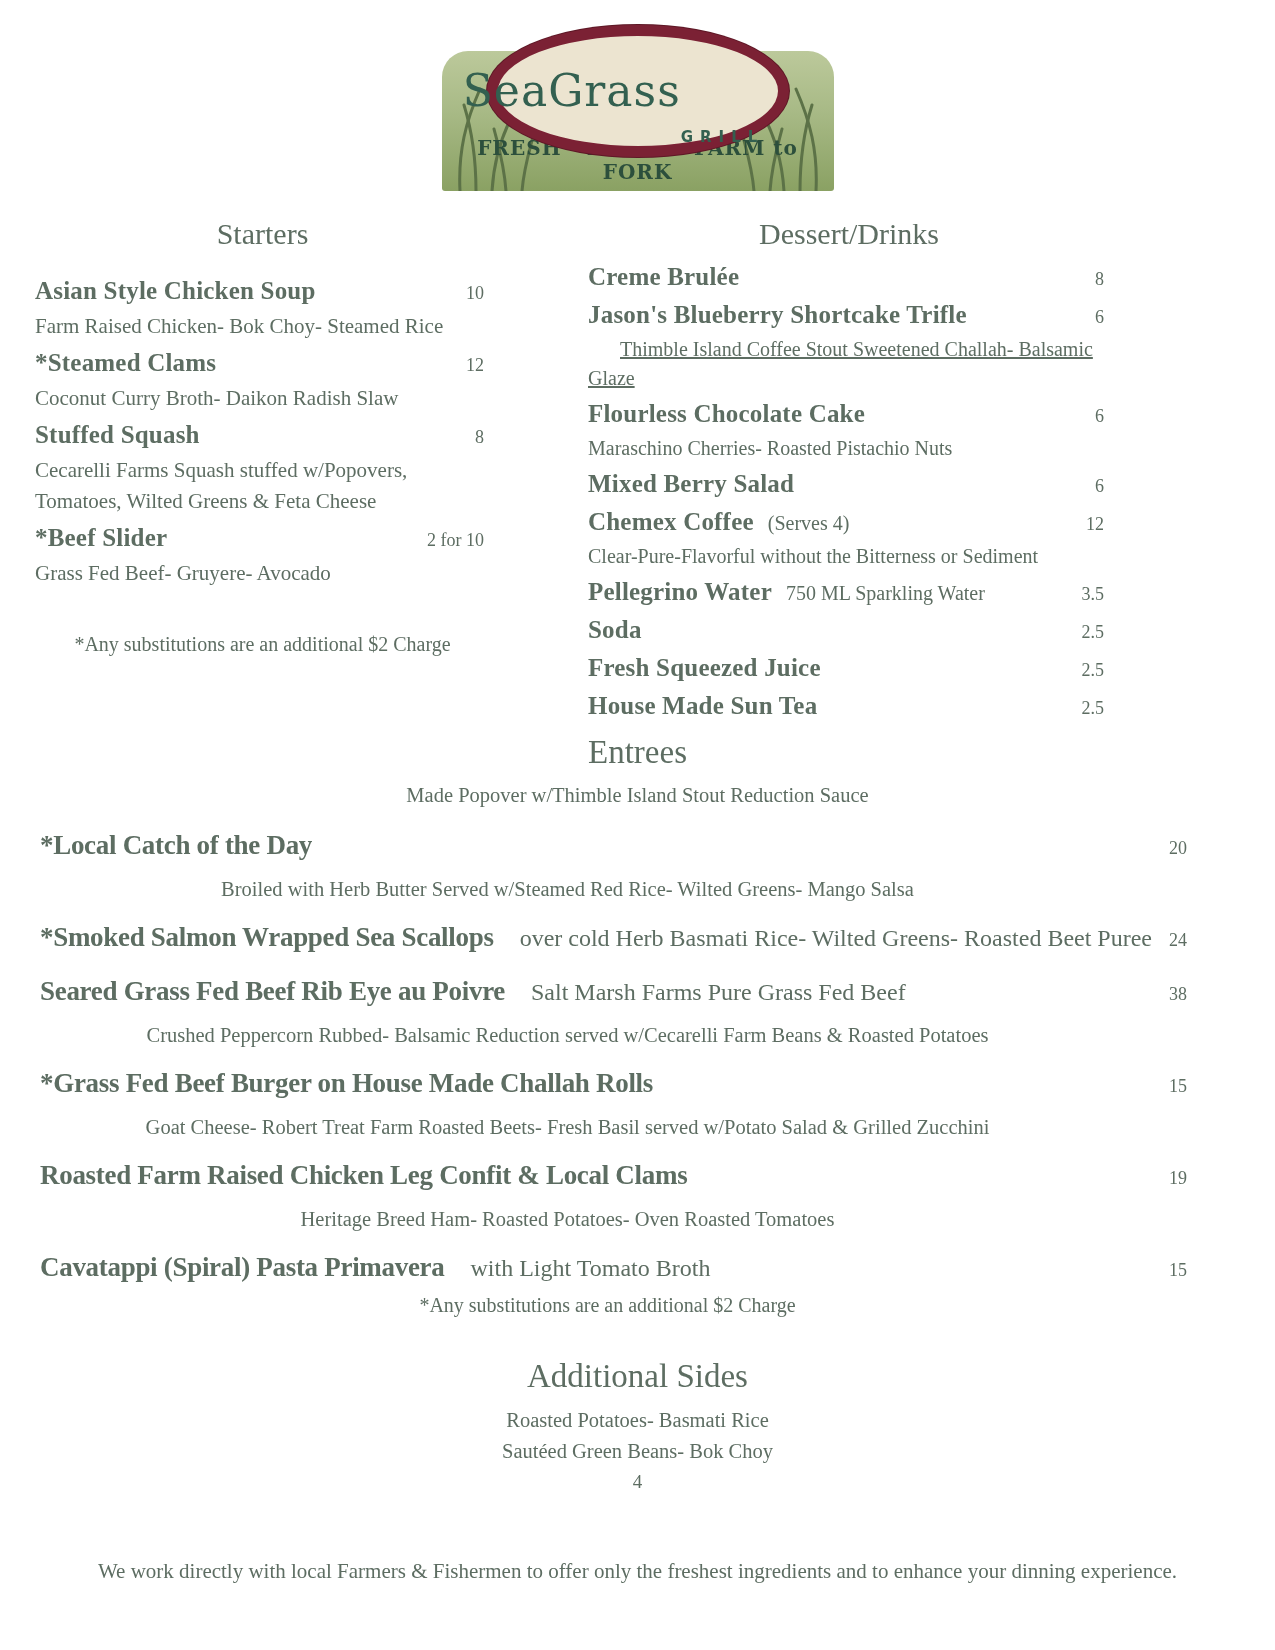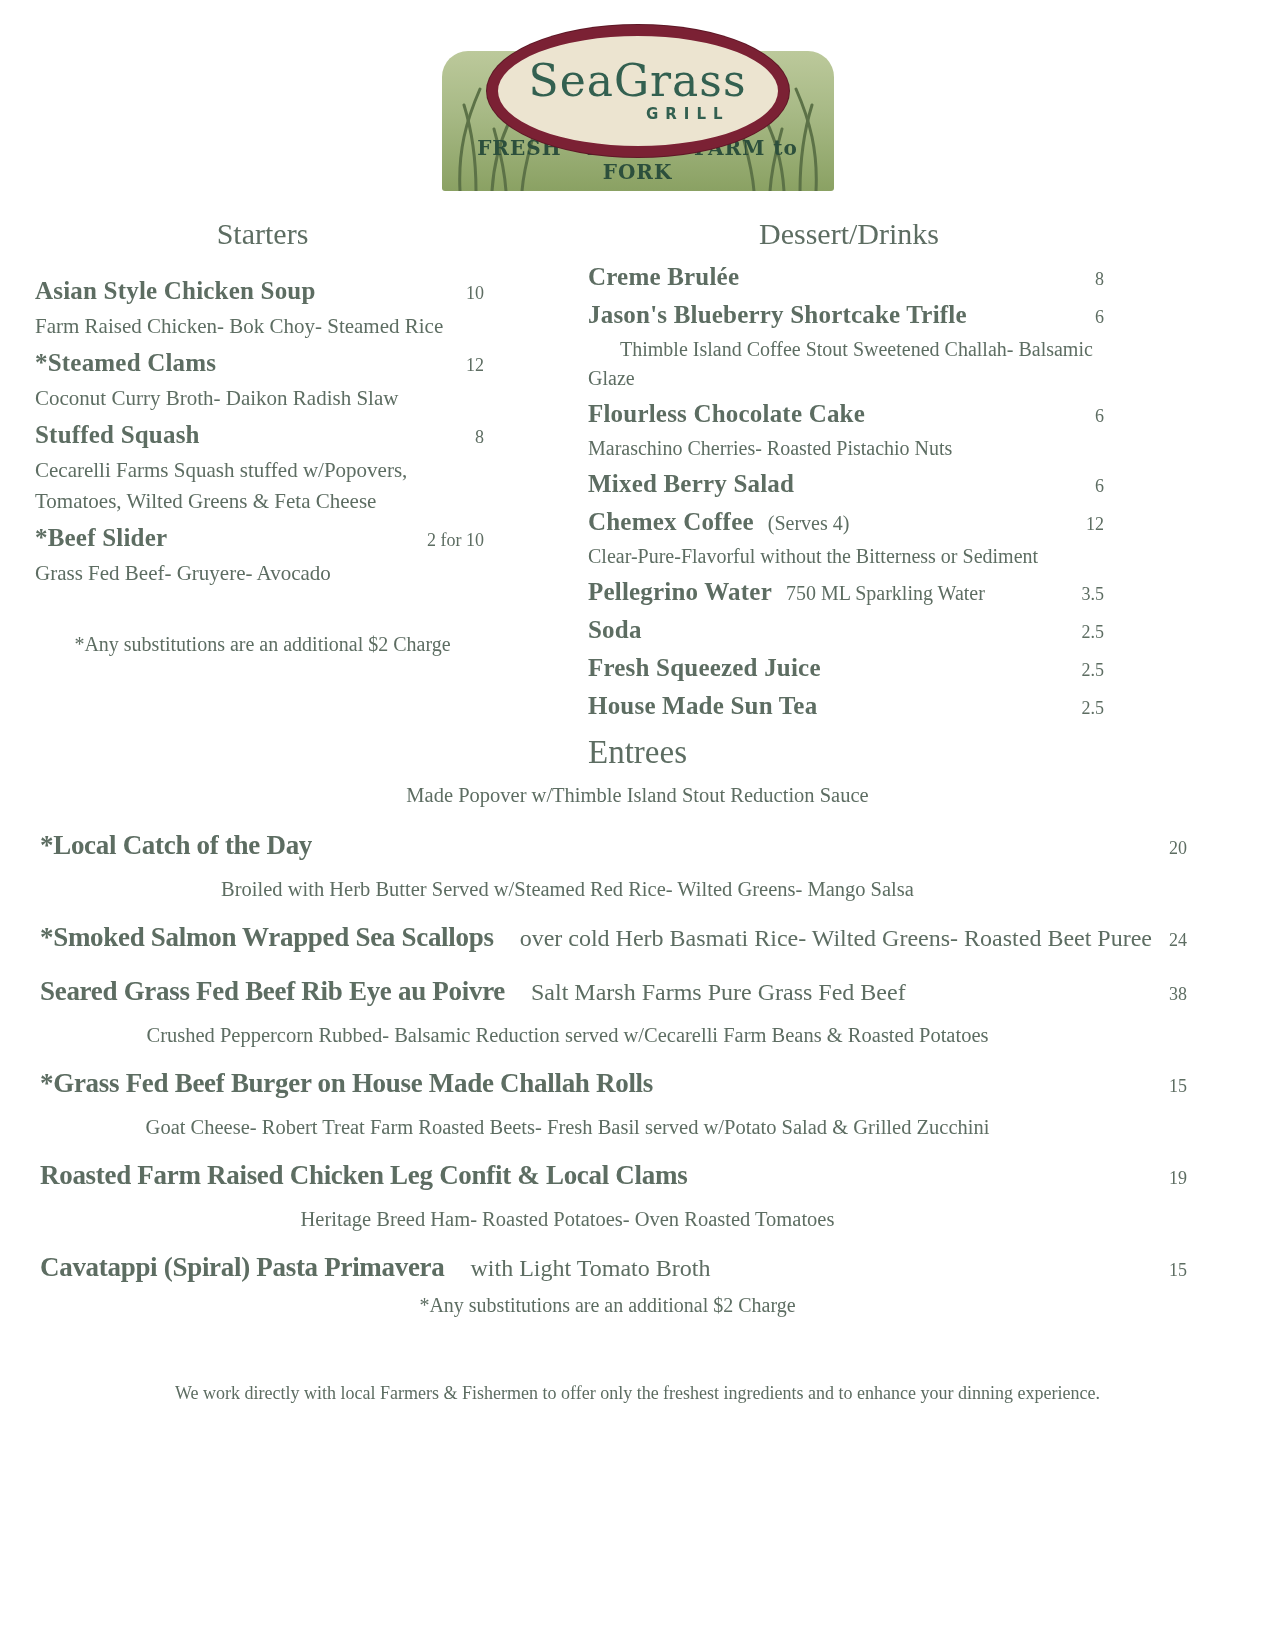--- a/index.html
+++ b/index.html
@@ -21,21 +21,21 @@
   }
   .grass-svg { position:absolute; bottom:0; }
   .grass-left { left:4px; }
   .grass-right { right:4px; }
   .logo-oval {
     position:absolute; left:50%; top:10px; transform:translateX(-50%);
     width:302px; height:132px;
     background:#ece4d0;
     border:11px solid #7b2134;
     border-radius:50%;
-    display:flex; flex-direction:column; align-items:center; justify-content:center;
+    display:flex; flex-direction:row; align-items:center; justify-content:center;
     box-shadow:0 0 0 1px #5e1826;
   }
   .logo-name {
     font-family:"DejaVu Serif", serif;
     font-size:44px; line-height:44px; color:#336050; letter-spacing:1px;
   }
   .logo-grill {
     font-family:"DejaVu Sans", sans-serif;
     font-size:15px; font-weight:bold; letter-spacing:7px; color:#336050;
     align-self:flex-end; margin-right:48px; margin-top:2px;
@@ -56,21 +56,21 @@
   }
   .col-left .section-heading { margin-bottom:20px; }
   .col-right .section-heading { margin-bottom:6px; }
 
   .m-row { display:flex; align-items:baseline; line-height:36px; }
   .m-name { font-size:25px; font-weight:bold; letter-spacing:0.2px; }
   .m-suffix { font-size:20px; margin-left:14px; white-space:nowrap; }
   .m-price { margin-left:auto; font-size:18px; padding-right:6px; white-space:nowrap; }
   .m-desc { font-size:21px; line-height:31px; margin-bottom:3px; }
   .col-right .m-desc { font-size:20px; line-height:29px; }
-  .m-desc.indent-wrap { text-indent:32px; }
+  .m-desc.indent-wrap { text-indent:32px;text-decoration:underline; }
   .starters-note { margin-top:44px; text-align:center; font-size:20px; }
 
   
   .entrees-heading {
     text-align:center; font-weight:normal; font-size:33px; line-height:40px; margin-top:6px;
   }
   .entrees-intro { text-align:center; font-size:20.5px; line-height:34px; margin:6px auto 0; max-width:1145px; }
   .entree-row { display:flex; align-items:baseline; padding:0 88px 0 40px; margin-top:15px; line-height:36px; }
   .entree-name { font-size:27px; font-weight:bold; letter-spacing:-0.3px; white-space:nowrap; }
   .entree-inline { font-size:24px; margin-left:26px; white-space:nowrap; }
@@ -78,21 +78,21 @@
   .entree-desc { text-align:center; font-size:20.5px; line-height:30px; margin-top:8px; padding:0 180px 0 40px; }
   .entrees-note { text-align:center; font-size:20px; margin-top:6px; padding-right:60px; }
 
   
   .sides-heading { text-align:center; font-weight:normal; font-size:33px; line-height:42px; margin-top:38px; }
   .sides-line { text-align:center; font-size:20.5px; line-height:31px; }
   .sides-line.first { margin-top:8px; }
   .sides-price { text-align:center; font-size:19px; margin-top:4px; }
 
   
-  .footer-line1 { text-align:center; font-size:18px; margin-top:66px; }
+  .footer-line1 { text-align:center; font-size:21px; margin-top:66px; }
 </style>
 </head>
 <body>
 
 <div class="page">
 
   <div class="logo-wrap">
     <div class="logo">
       <div class="logo-panel">
         <svg class="grass-svg grass-left" width="90" height="120" viewBox="0 0 90 120">
@@ -286,19 +286,25 @@
       <div class="entree-row">
         <span class="entree-name">Cavatappi (Spiral) Pasta Primavera</span>
         <span class="entree-inline">with Light Tomato Broth</span>
         <span class="entree-price">15</span>
       </div>
     </div>
 
     <div class="entrees-note">*Any substitutions are an additional $2 Charge</div>
   </section>
 
+  <section>
+    <h2 class="sides-heading">Additional Sides</h2>
+    <div class="sides-line first">Roasted Potatoes- Basmati Rice</div>
+    <div class="sides-line">Sautéed Green Beans- Bok Choy</div>
+    <div class="sides-price">4</div>
+  </section>
 
   <footer>
     <div class="footer-line1">We work directly with local Farmers &amp; Fishermen to offer only the freshest ingredients and to enhance your dinning experience.</div>
 
   </footer>
 
 </div>
 
 </body></html>

